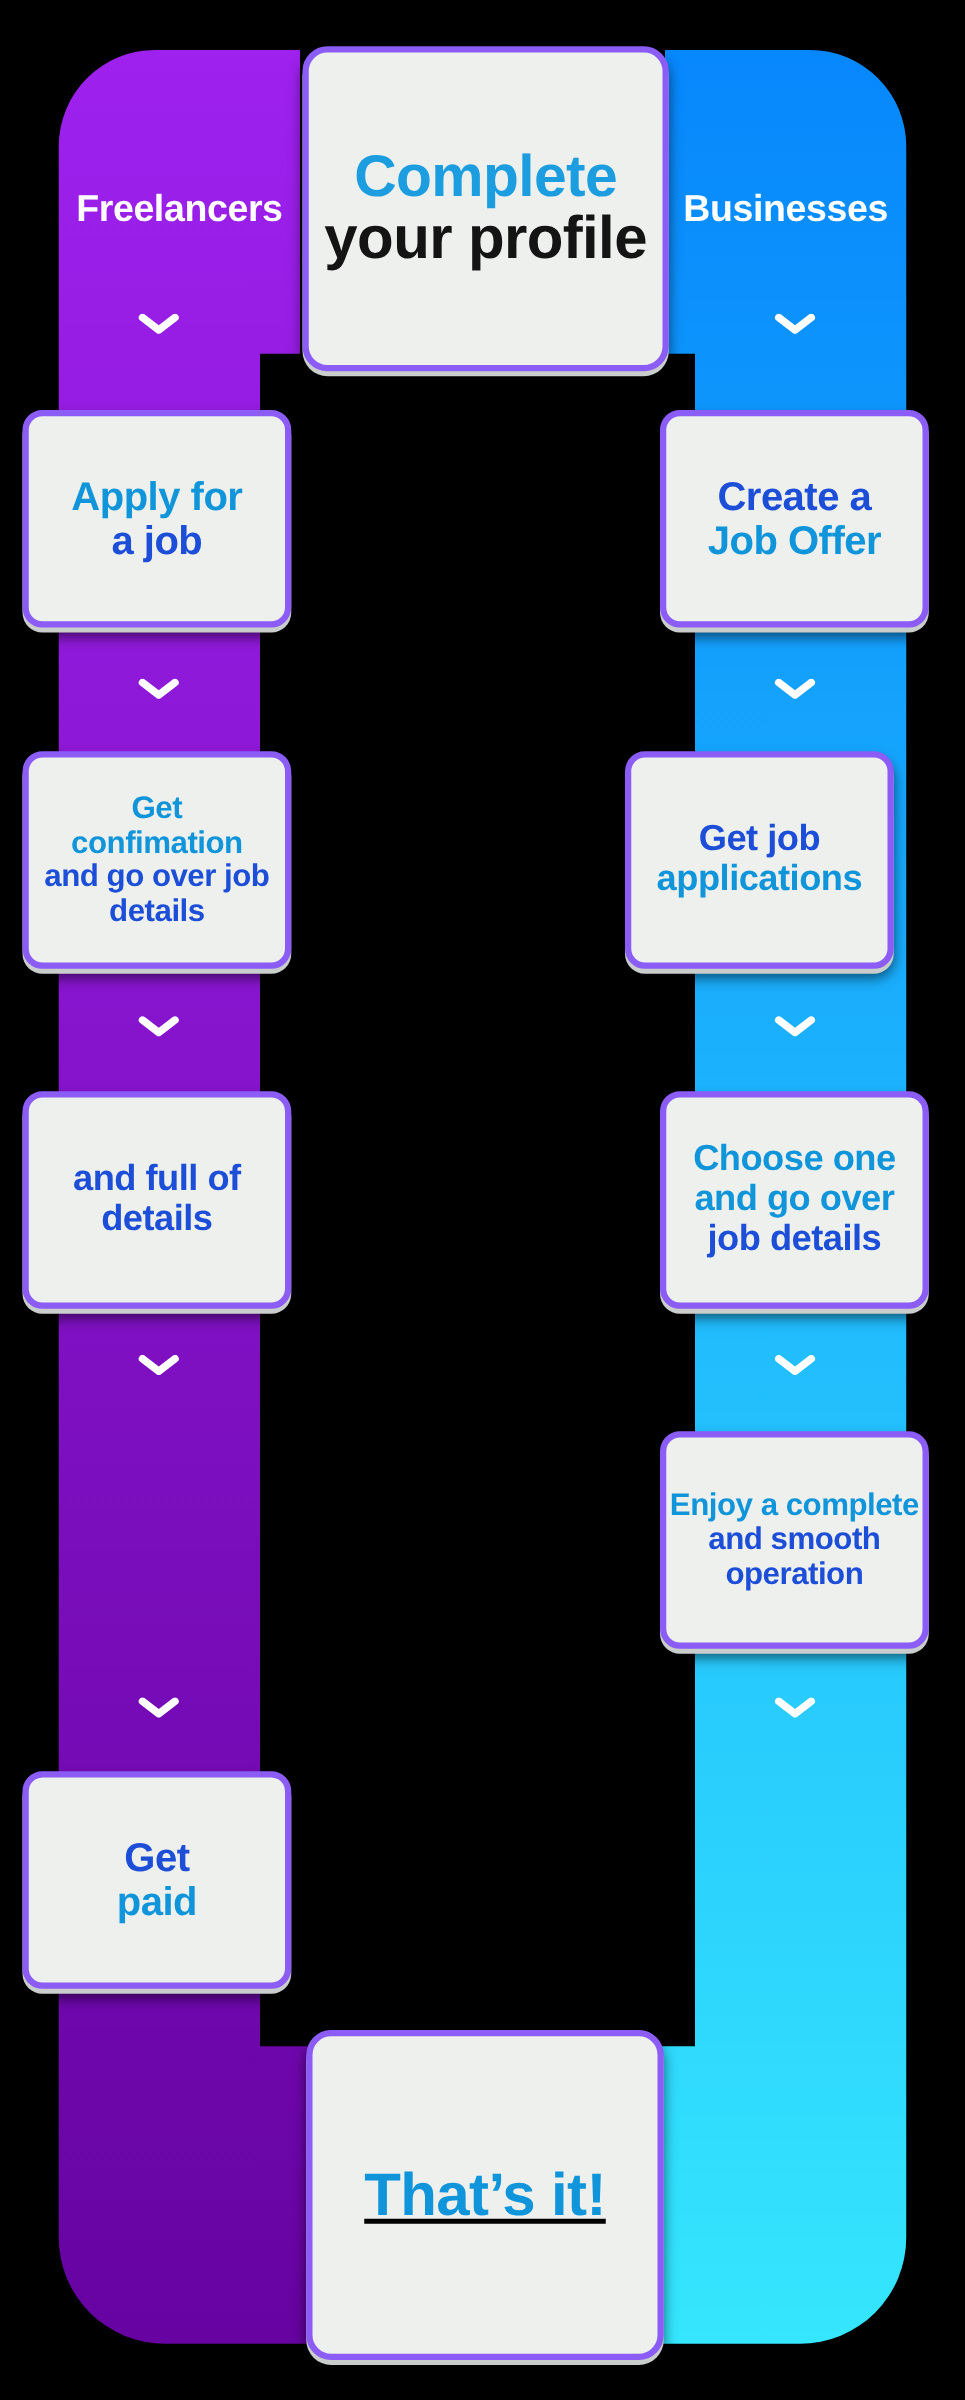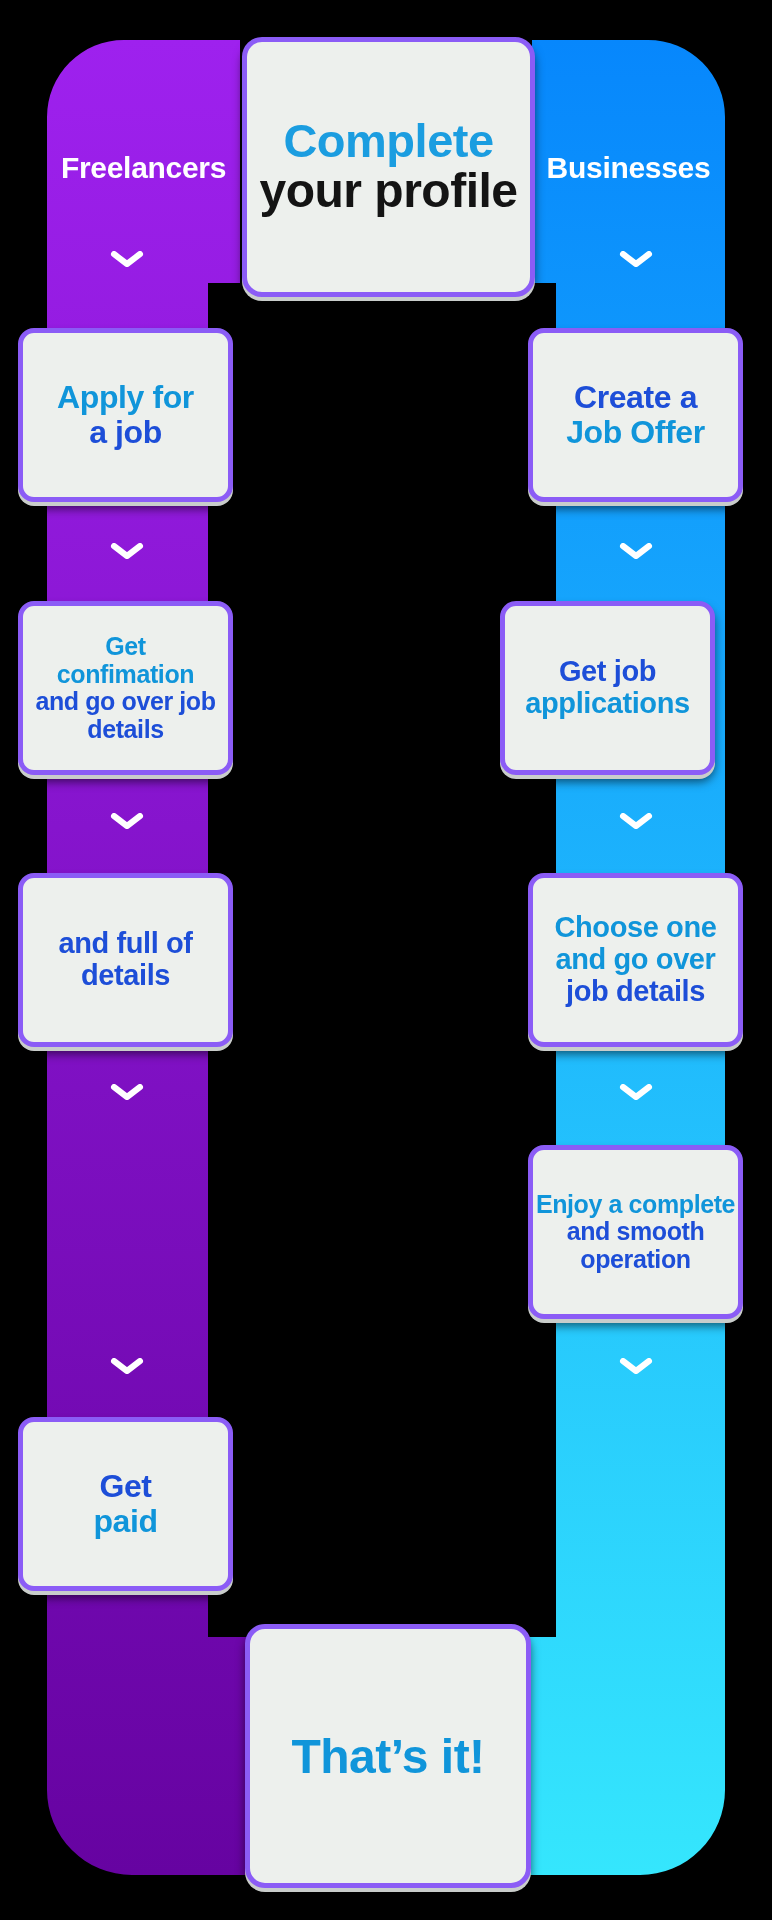--- a/index.html
+++ b/index.html
@@ -17,21 +17,21 @@
   .chev{position:absolute;}
   .card{
     position:absolute;box-sizing:border-box;background:#edf0ed;
     border:5px solid #8b5cf6;border-radius:16px;
     box-shadow:0 4px 0 #c9cdcb, 0 7px 10px rgba(0,0,0,0.55);
     display:flex;flex-direction:column;align-items:center;justify-content:center;
     text-align:center;
   }
   .card.side{width:215px;height:174px;}
   .card.title-card{left:242px;top:37px;width:293px;height:260px;border-radius:20px;}
-  .card.footer-card{left:245px;top:1624px;width:286px;height:264px;border-radius:20px;}
+  .card.footer-card{left:245px;top:1624px;width:286px;height:264px;border-radius:20px;text-decoration:underline;}
   .ln{font-weight:bold;line-height:1.1;letter-spacing:-0.4px;}
   .ln.blue{color:#1095da;}
   .ln.dark{color:#1d4ed8;}
   .title-line1{font-size:47px;font-weight:bold;color:#1b9de0;line-height:1.05;letter-spacing:-0.5px;}
   .title-line2{font-size:48px;font-weight:bold;color:#141414;line-height:1.1;letter-spacing:-0.5px;}
   .footer-line{font-size:48px;font-weight:bold;color:#1095da;letter-spacing:-0.5px;}
   .fs32 .ln{font-size:32px;}
   .fs29 .ln{font-size:29px;}
   .fs25 .ln{font-size:25px;}
 </style>

